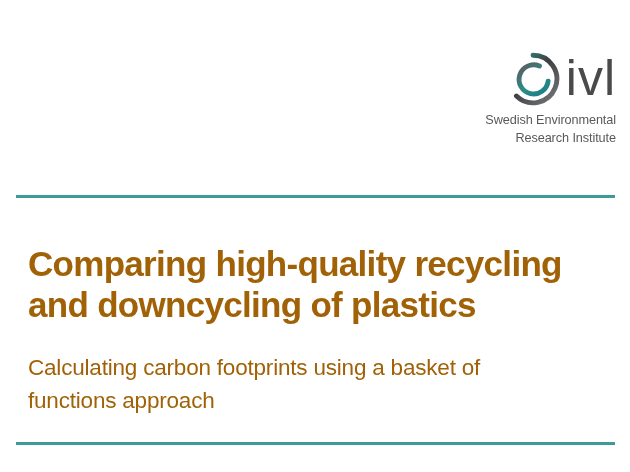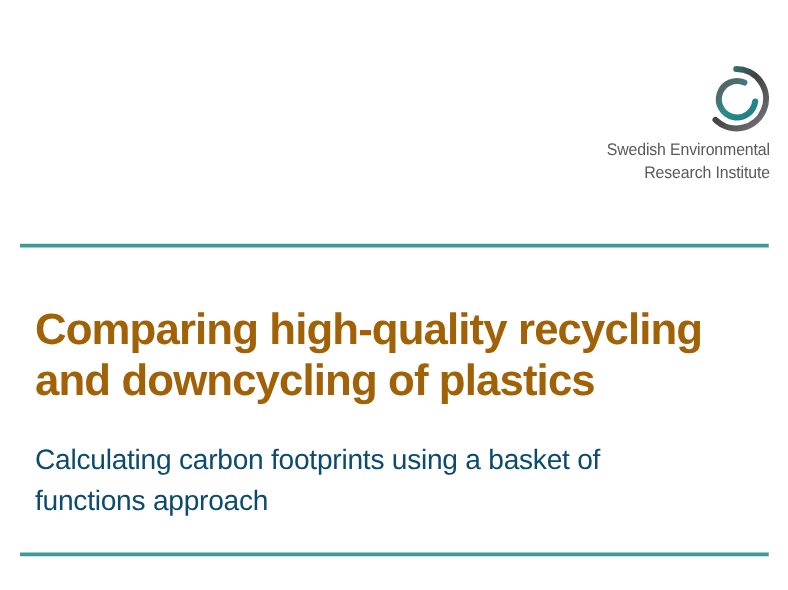--- a/index.html
+++ b/index.html
@@ -100,21 +100,21 @@
     position: absolute;
     left: 28px;
     top: 352px;
     width: 500px;
     margin: 0;
     font-family: "Liberation Sans", sans-serif;
     font-weight: 400;
     font-size: 22.5px;
     line-height: 1.45;
     letter-spacing: -0.2px;
-    color: #0c4a6e;
+    color: #a16207;
     white-space: pre-line;
   }
 </style>
 </head>
 <body>
 
 <div class="slide">
 
   <div class="logo-block">
     <div class="logo-row">
@@ -131,20 +131,21 @@
             <stop offset="100%" stop-color="#1d7f85"></stop>
           </linearGradient>
         </defs>
 
         <path d="M 50 6
                  A 44 44 0 1 1 19.3 81.4" fill="none" stroke="url(#ivlGradOuter)" stroke-width="9" stroke-linecap="round"></path>
 
         <path d="M 62 26
                  A 27 27 0 1 0 78 54" fill="none" stroke="url(#ivlGradInner)" stroke-width="9" stroke-linecap="round"></path>
       </svg>
+      <div class="logo-word">ivl</div>
     </div>
     <div class="logo-tagline">
       <span>Swedish Environmental</span>
       <span>Research Institute</span>
     </div>
   </div>
 
   <div class="rule top"></div>
 
   <h1 class="title">Comparing high-quality recycling

